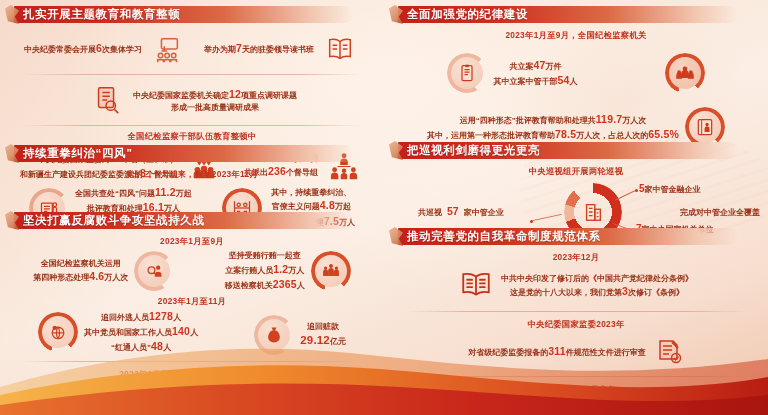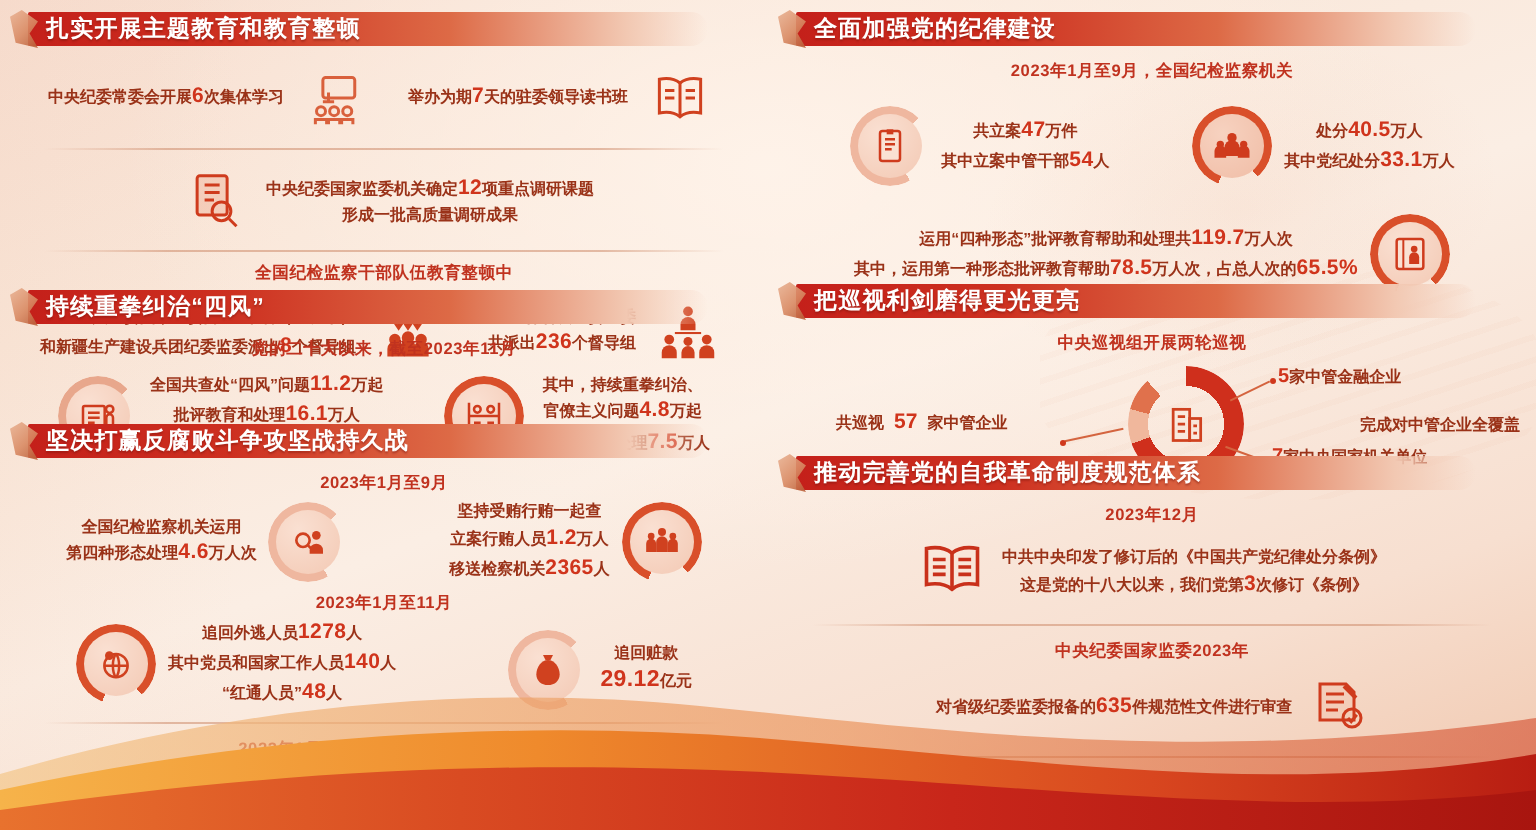--- a/index.html
+++ b/index.html
@@ -471,24 +471,20 @@
               <svg viewBox="0 0 24 24" fill="#cf3b1d">
                 <circle cx="12" cy="7" r="2.8"></circle>
                   <path d="M7.5 18v-5a4.5 4.5 0 019 0v5z"></path>
                 <circle cx="5" cy="11" r="2.2"></circle>
                   <path d="M1.5 19v-4a3.5 3.5 0 017 0v4z"></path>
                 <circle cx="19" cy="11" r="2.2"></circle>
                   <path d="M15.5 19v-4a3.5 3.5 0 017 0v4z"></path>
               </svg>
             </div>
           </div>
-          <div class="txt c">
-            <div>处分<span class="num">40.5</span>万人</div>
-            <div>其中党纪处分<span class="num">33.1</span>万人</div>
-          </div>
         </div>
       </div>
 
       <div class="row" style="margin-top:14px; justify-content:center; padding:0 8px;">
         <div class="item">
           <div class="txt c">
             <div>运用“四种形态”批评教育帮助和处理共<span class="num">119.7</span>万人次</div>
             <div>其中，运用第一种形态批评教育帮助<span class="num">78.5</span>万人次，占总人次的<span class="num">65.5%</span></div>
           </div>
           <div class="badge">
@@ -577,21 +573,21 @@
           </div>
         </div>
       </div>
 
       <div class="divider" style="margin-top:6px;"></div>
       <div class="subhead">中央纪委国家监委2023年</div>
 
       <div class="row" style="margin-top:4px; justify-content:center;">
         <div class="item">
           <div class="txt c">
-            对省级纪委监委报备的<span class="num">635</span>件规范性文件进行审查
+            对省级纪委监委报备的<span class="num">311</span>件规范性文件进行审查
           </div>
           <div>
             <svg viewBox="0 0 32 32" width="32" height="32" fill="none" stroke="#cf3b1d" stroke-width="1.5">
               <path d="M8 7h13l4 4v14H8z" fill="#f2c4ae" fill-opacity=".5"></path>
               <path d="M11 12h9M11 16h9M11 20h6"></path>
               <path d="M20 8l6 6" stroke-width="2"></path>
               <circle cx="24" cy="24" r="4.5"></circle>
                 <path d="M22 24l1.6 1.8 2.8-3.4"></path>
             </svg>
           </div>

